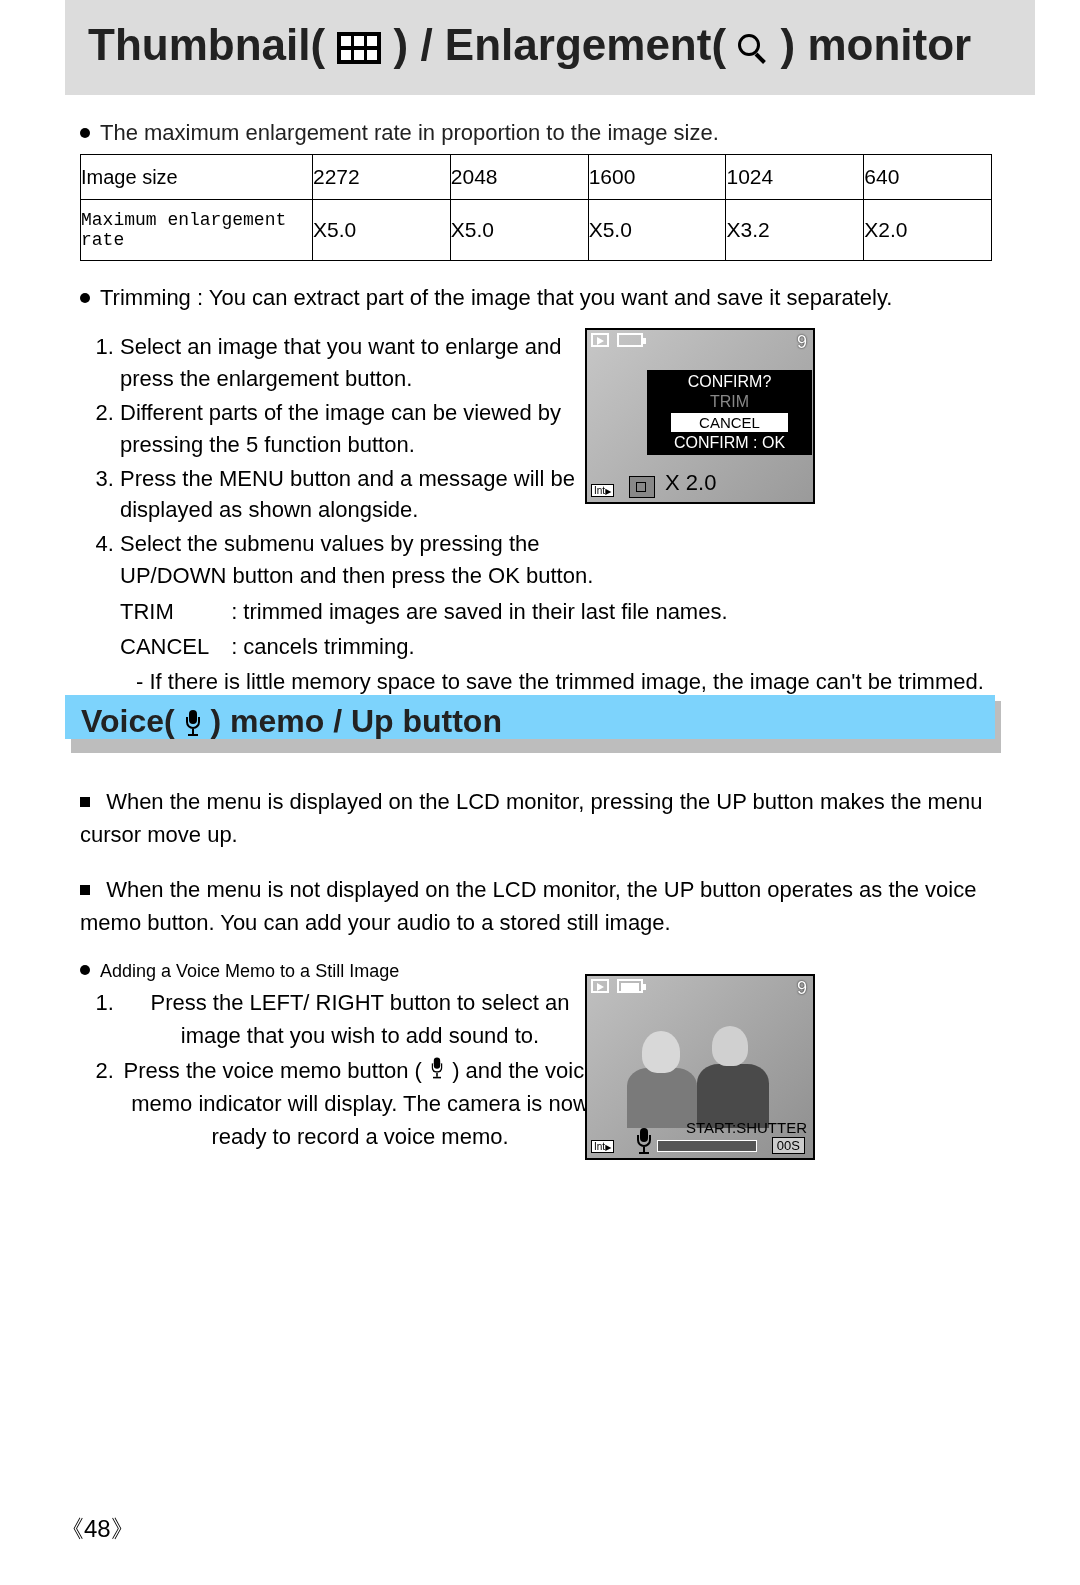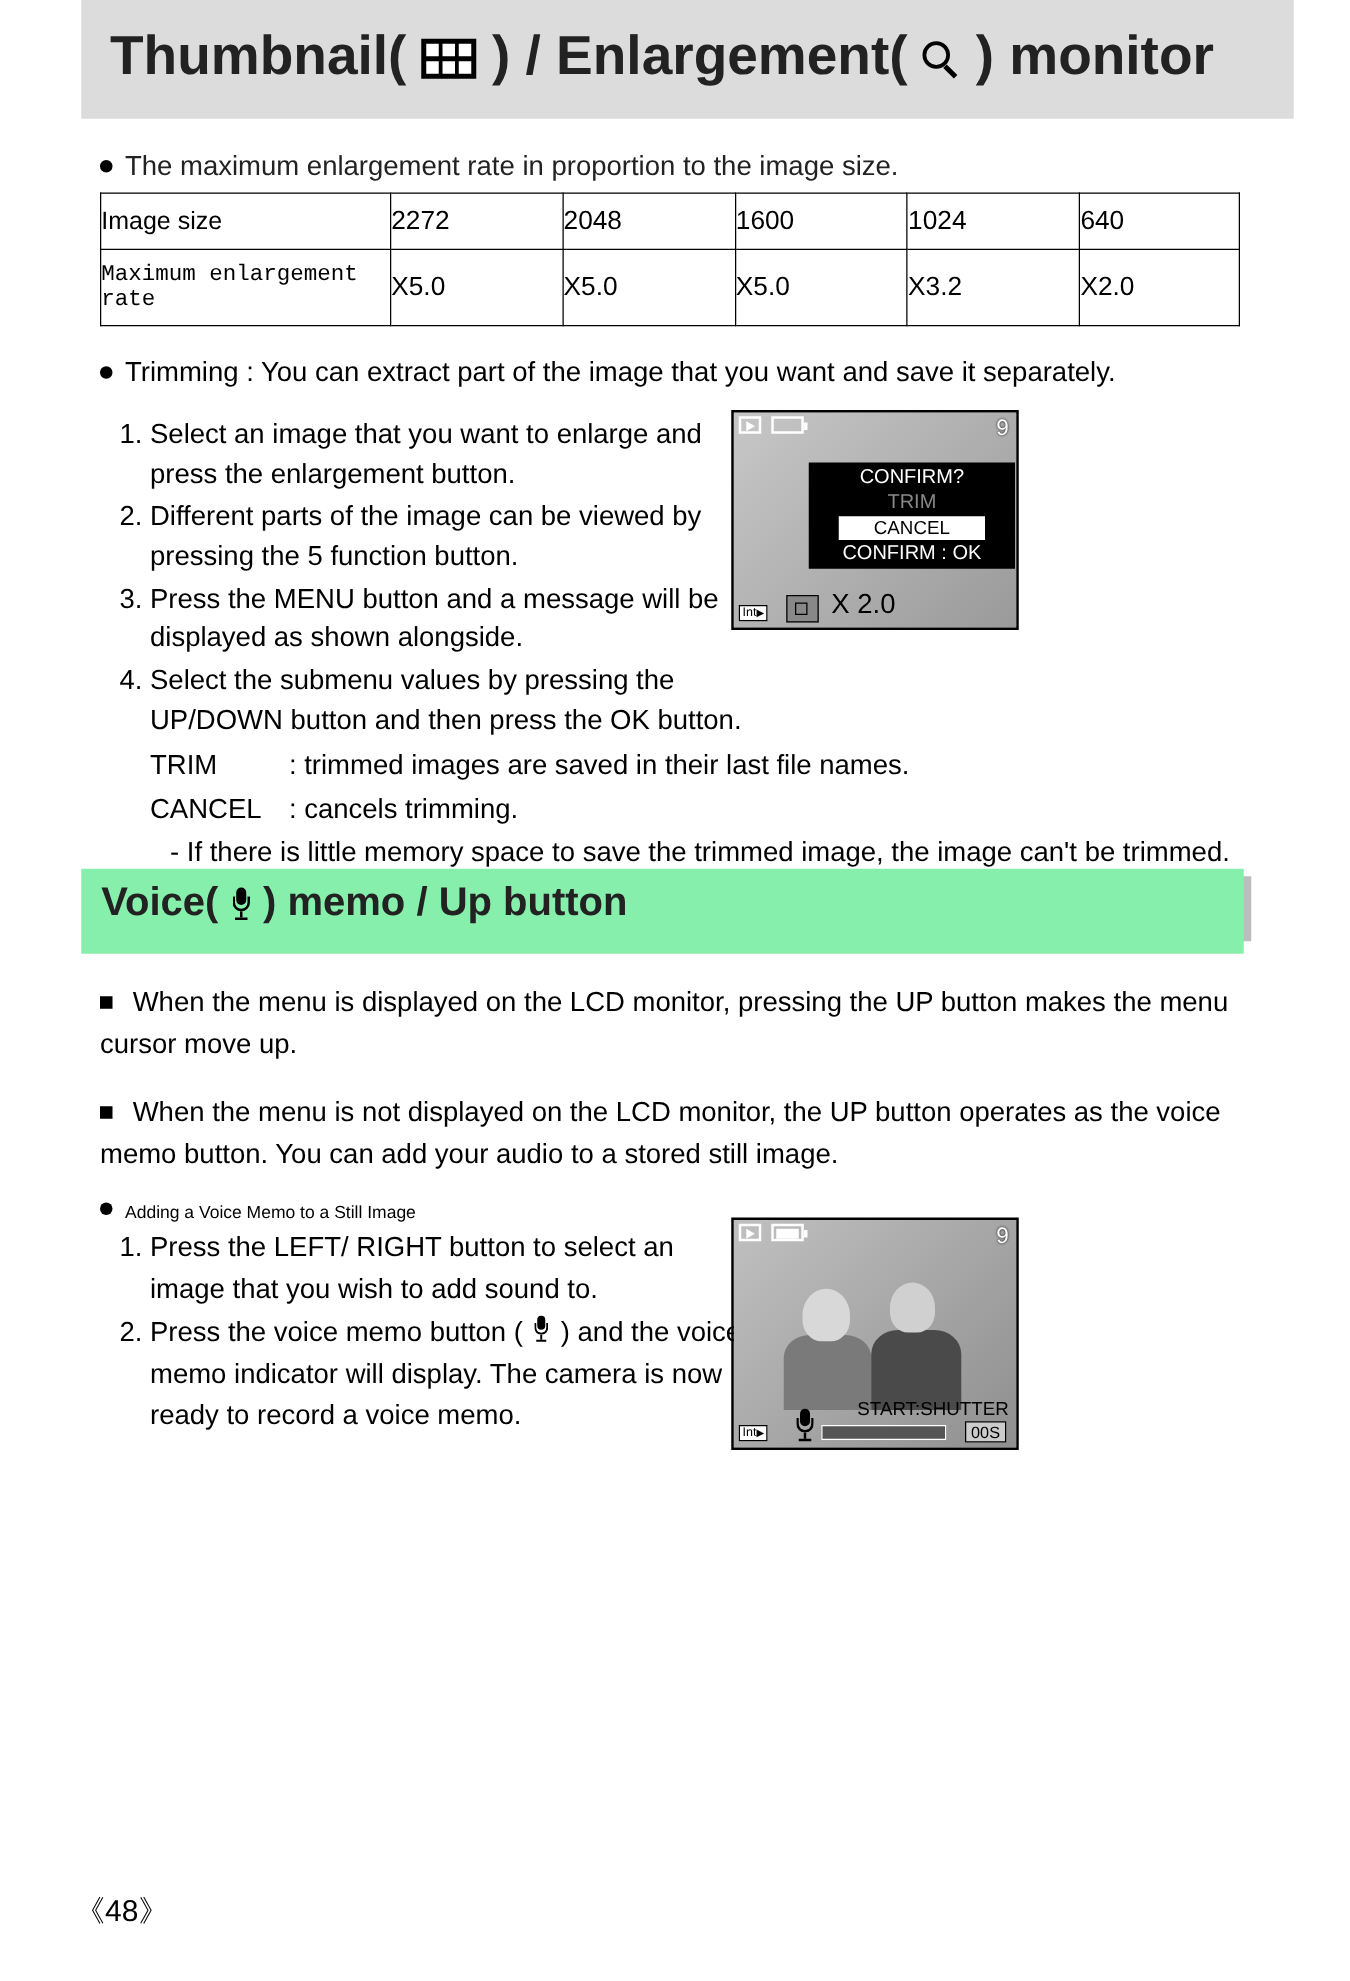--- a/index.html
+++ b/index.html
@@ -47,37 +47,37 @@
   .lcd1 .dialog .trim-sel{ color:#888; }
   .lcd1 .dialog .cancel{ background:#fff; color:#000; margin:1px 24px; font-size:15px;}
   .lcd1 .mini{ position:absolute; left:42px; bottom:4px; width:26px; height:22px; border:1px solid #000; background:#888;}
   .lcd1 .mini .sq{ position:absolute; left:6px; top:5px; width:10px; height:10px; border:1px solid #000;}
   .lcd1 .zoom{ position:absolute; left:78px; bottom:6px; font-size:22px; color:#000;}
   .lcd1 .int{ position:absolute; left:4px; bottom:5px; font-size:10px; border:1px solid #000; padding:0 2px; background:#fff; color:#000;}
   .lcd1 .int .pl{ font-size:8px; }
 
   .hr-band { position:absolute; left:65px; top:695px; width:970px; height:58px; }
   .hr-band .sh{ position:absolute; left:6px; top:6px; width:930px; height:52px; background:#bdbdbd; }
-  .hr-band .fg{ position:absolute; left:0; top:0; width:930px; height:68px; background:#86efac; }
+  .hr-band .fg{ position:absolute; left:0; top:0; width:930px; height:44px; background:#7dd3fc; }
   .h2 { position:absolute; left:16px; top:8px; font-size:32px; font-weight:700; color:#222; }
   .icon-mic { display:inline-block; width:18px; height:26px; position:relative; vertical-align:-4px; }
   .icon-mic .cap{ position:absolute; left:5px; top:0; width:8px; height:14px; background:#000; border-radius:4px; }
   .icon-mic .arc{ position:absolute; left:2px; top:7px; width:14px; height:12px; border:2px solid #000; border-top:none; border-radius:0 0 10px 10px; }
   .icon-mic .stem{ position:absolute; left:8px; top:19px; width:2px; height:5px; background:#000;}
   .icon-mic .base{ position:absolute; left:4px; top:24px; width:10px; height:2px; background:#000;}
 
   .sq-bullet::before{ content:''; display:inline-block; width:10px; height:10px; background:#000; margin-right:10px; vertical-align:2px; }
   .para { font-size:22px; line-height:1.5; }
   .voice-block { position:absolute; left:80px; top:785px; width:912px; }
   .voice-block p { margin:0 0 22px 0; }
 
-  .add-head { font-size:14px; margin-top:18px; }
+  .add-head { font-size:18px; margin-top:18px; }
   .add-head::before{ content:''; display:inline-block; width:10px; height:10px; border-radius:50%; background:#000; margin-right:10px; vertical-align:2px; }
   .ol2 { margin:4px 0 0 0; padding:0 0 0 40px; width:520px; }
-  .ol2 li { font-size:22px; line-height:1.5; margin-bottom:2px; }
+  .ol2 li { font-size:22px; line-height:1.5; margin-bottom:2px;text-align:center; }
 
   .lcd2 { position:absolute; left:585px; top:974px; width:230px; height:186px; border:2px solid #000; background:linear-gradient(135deg,#c0c0c0,#8f8f8f); overflow:hidden; }
   .lcd2 .play{ position:absolute; left:4px; top:3px; width:18px; height:14px; border:2px solid #fff; }
   .lcd2 .play::after{ content:''; position:absolute; left:4px; top:2px; border-left:7px solid #fff; border-top:4px solid transparent; border-bottom:4px solid transparent; }
   .lcd2 .batt{ position:absolute; left:30px; top:3px; width:26px; height:14px; border:2px solid #fff; }
   .lcd2 .batt::before{content:''; position:absolute; left:2px; top:2px; width:18px; height:8px; background:#fff;}
   .lcd2 .batt::after{ content:''; position:absolute; right:-5px; top:3px; width:3px; height:6px; background:#fff;}
   .lcd2 .n9{ position:absolute; right:6px; top:2px; color:#fff; font-size:18px; text-shadow:0 0 2px #000;}
   .lcd2 .start{ position:absolute; right:6px; bottom:22px; font-size:15px; color:#000; }
   .lcd2 .bar{ position:absolute; left:70px; bottom:6px; width:100px; height:12px; border:1px solid #fff; background:#555;}

